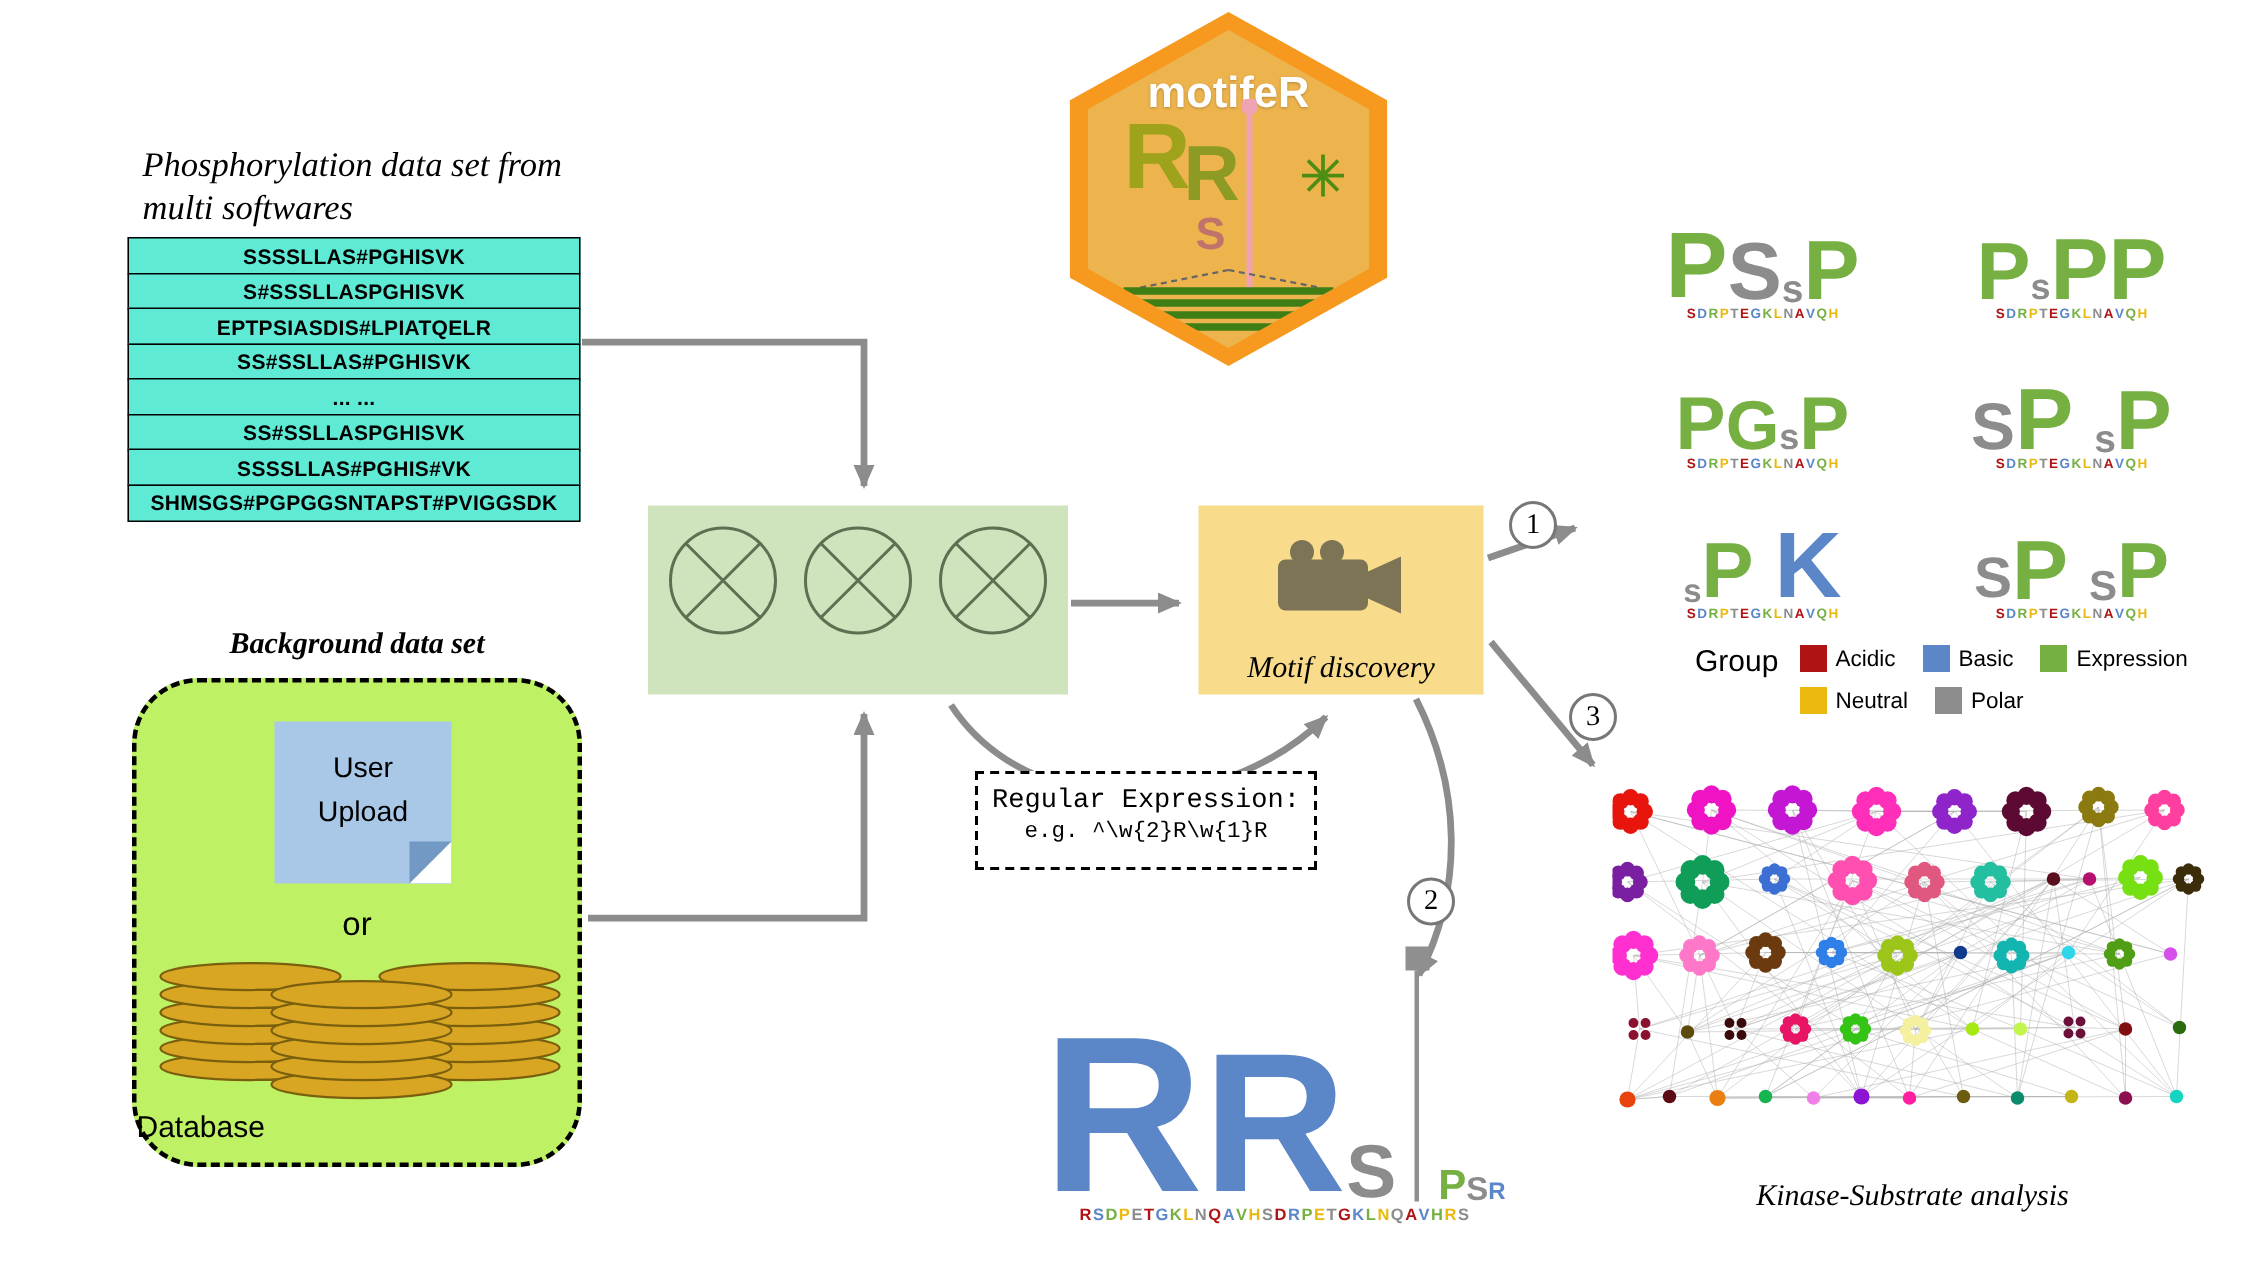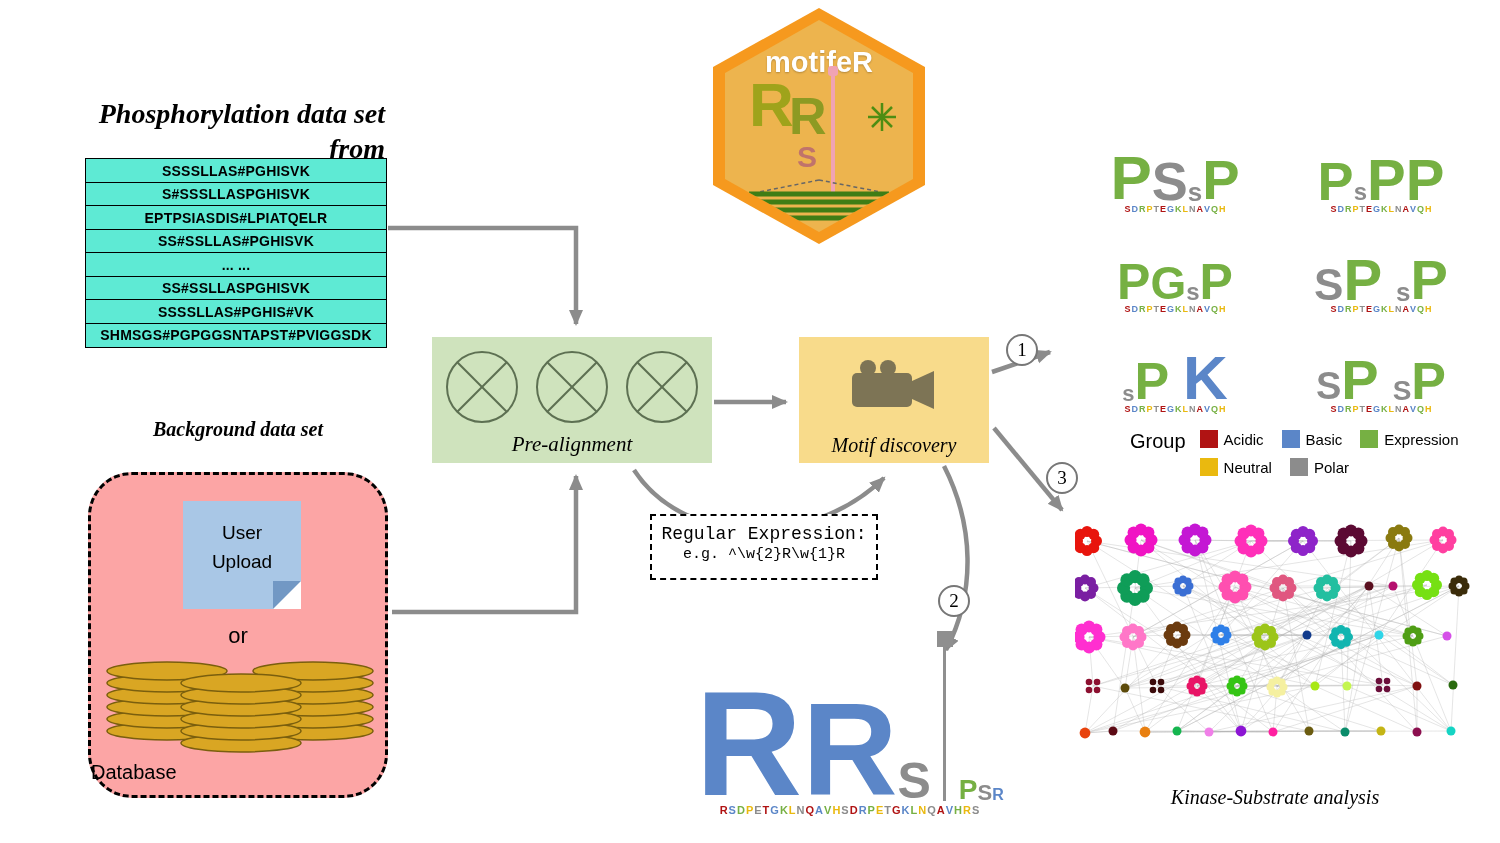--- a/index.html
+++ b/index.html
@@ -19,31 +19,31 @@
     clip-path:polygon(50% 0%,100% 25%,100% 75%,50% 100%,0% 75%,0% 25%)}
   .hex-title{position:absolute;left:0;top:26px;width:100%;text-align:center;color:#fff;
     font-size:29px;font-weight:700;text-shadow:0 1px 2px rgba(0,0,0,.25)}
   .hex-R1{position:absolute;left:24px;top:54px;font-size:62px;font-weight:700;color:#9fa31b;line-height:1}
   .hex-R2{position:absolute;left:64px;top:70px;font-size:52px;font-weight:700;color:#8d9a23;line-height:1}
   .hex-S{position:absolute;left:72px;top:122px;font-size:30px;font-weight:700;color:#c0736b;line-height:1}
   .hex-pin{position:absolute;left:106px;top:52px;width:4px;height:120px;background:#f0a3b3}
   .hex-pin-head{position:absolute;left:-3px;top:-6px;width:10px;height:10px;background:#f0a3b3;border-radius:3px}
 
   
-  .ptitle{position:absolute;left:95px;top:96px;width:290px;text-align:right;
-    font-size:28px;font-weight:700;line-height:1.25;z-index:2}
+  .ptitle{position:absolute;left:95px;top:96px;width:290px;text-align:left;
+    font-size:23px;font-weight:400;line-height:1.25;z-index:2}
   .seq-table{position:absolute;left:85px;top:158px;width:302px;z-index:2}
   .seq-row{height:25px;margin-top:-1.5px;border:1.5px solid #000;background:#5eead4;display:flex;
     align-items:center;justify-content:center;font-size:14px;font-weight:600;letter-spacing:.2px}
   .seq-row:first-child{margin-top:0}
 
   
   .bgtitle{position:absolute;left:98px;top:418px;width:280px;text-align:center;font-size:20px;font-weight:600;z-index:2}
-  .bgbox{position:absolute;left:88px;top:472px;width:300px;height:326px;border:3px dashed #000;
-    border-radius:44px;background:#fca5a5;z-index:2}
+  .bgbox{position:absolute;left:88px;top:452px;width:300px;height:326px;border:3px dashed #000;
+    border-radius:44px;background:#bef264;z-index:2}
   .note{position:absolute;left:92px;top:26px;width:118px;height:108px;background:#a9c7e6}
   .note-fold{position:absolute;right:0;bottom:0;width:0;height:0;
     border-top:28px solid #7298c4;border-right:28px solid #fff}
   .note-text{position:absolute;left:0;top:18px;width:100%;text-align:center;font-size:19px;line-height:1.5}
   .orlabel{position:absolute;left:0;top:148px;width:100%;text-align:center;font-size:22px}
   .dbsvg{position:absolute;left:10px;top:182px}
   .dblabel{position:absolute;left:0;top:286px;width:100%;text-align:left;font-size:20px}
 
   
   .prebox{position:absolute;left:432px;top:337px;width:280px;height:126px;background:#cfe3bd;z-index:2}
@@ -204,21 +204,20 @@
         <circle cx="38" cy="38" r="35" fill="none" stroke="#5d7052" stroke-width="2"></circle>
         <line x1="13.3" y1="13.3" x2="62.7" y2="62.7" stroke="#5d7052" stroke-width="2"></line>
         <line x1="62.7" y1="13.3" x2="13.3" y2="62.7" stroke="#5d7052" stroke-width="2"></line>
       </svg>
       <svg width="76" height="76">
         <circle cx="38" cy="38" r="35" fill="none" stroke="#5d7052" stroke-width="2"></circle>
         <line x1="13.3" y1="13.3" x2="62.7" y2="62.7" stroke="#5d7052" stroke-width="2"></line>
         <line x1="62.7" y1="13.3" x2="13.3" y2="62.7" stroke="#5d7052" stroke-width="2"></line>
       </svg>
     </div>
-    <div class="boxlabel serifi">Pre-alignment</div>
   </div>
 
   <div class="motifbox">
     <div class="camwrap">
       <svg width="100" height="62">
         <g fill="#7d7455">
           <circle cx="24" cy="13" r="8"></circle>
           <circle cx="44" cy="13" r="8"></circle>
           <rect x="8" y="18" width="60" height="34" rx="5"></rect>
           <polygon points="68,26 90,16 90,54 68,44"></polygon>

